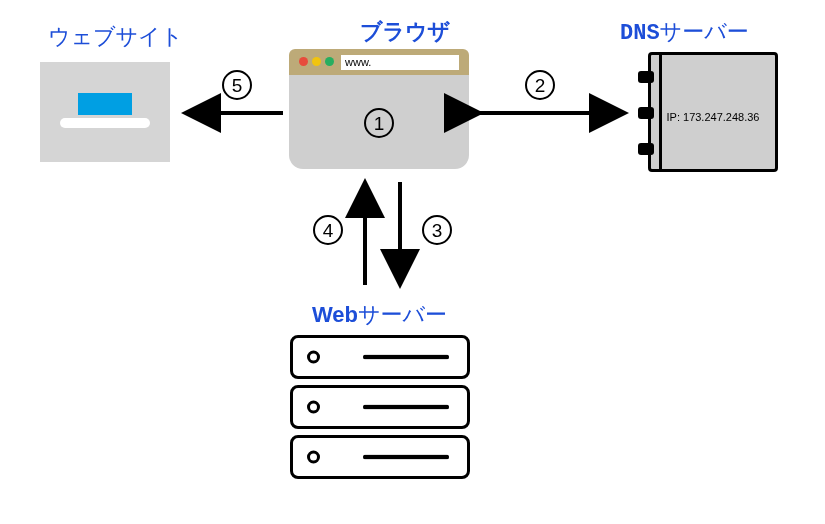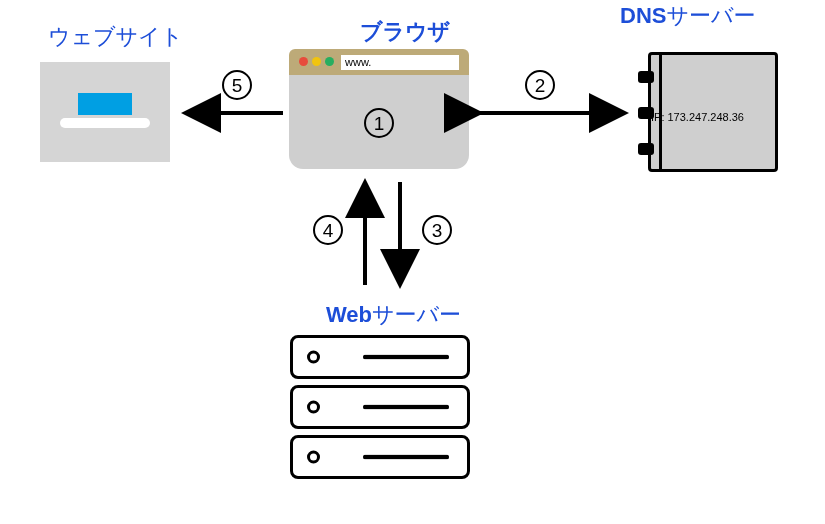--- a/index.html
+++ b/index.html
@@ -82,20 +82,21 @@
     position: absolute;
     left: 648px; top: 52px;
     width: 130px; height: 120px;
     background: #cfcfcf;
     border: 3px solid #000;
     border-radius: 4px;
   }
   .dns-ip {
     position: absolute;
     left: 0; right: 0; top: 56px;
+    text-align: center;
     font-size: 11px;
     color: #000;
   }
   .dns-knob {
     position: absolute;
     width: 16px; height: 12px;
     background: #000;
     border-radius: 3px;
     left: -13px;
   }
@@ -155,24 +156,24 @@
     left: 0; top: 0;
     width: 825px; height: 524px;
     pointer-events: none;
   }
 </style>
 </head>
 <body>
 
 <div class="label" style="left:48px; top:22px;">ウェブサイト</div>
 <div class="label" style="left:360px; top:17px;font-weight:bold;">ブラウザ</div>
-<div class="label" style="left:620px; top:1px;">
+<div class="label" style="left:620px; top:17px;font-family:Liberation Mono, monospace;">
   <b>DNS</b><span>サーバー</span>
 </div>
-<div class="label" style="left:326px; top:300px;">
+<div class="label" style="left:312px; top:300px;">
   <b>Web</b><span>サーバー</span>
 </div>
 
 <div class="website-box">
   <div class="website-inner-blue"></div>
   <div class="website-inner-white"></div>
 </div>
 
 <div class="browser-box">
   <div class="browser-bar">

